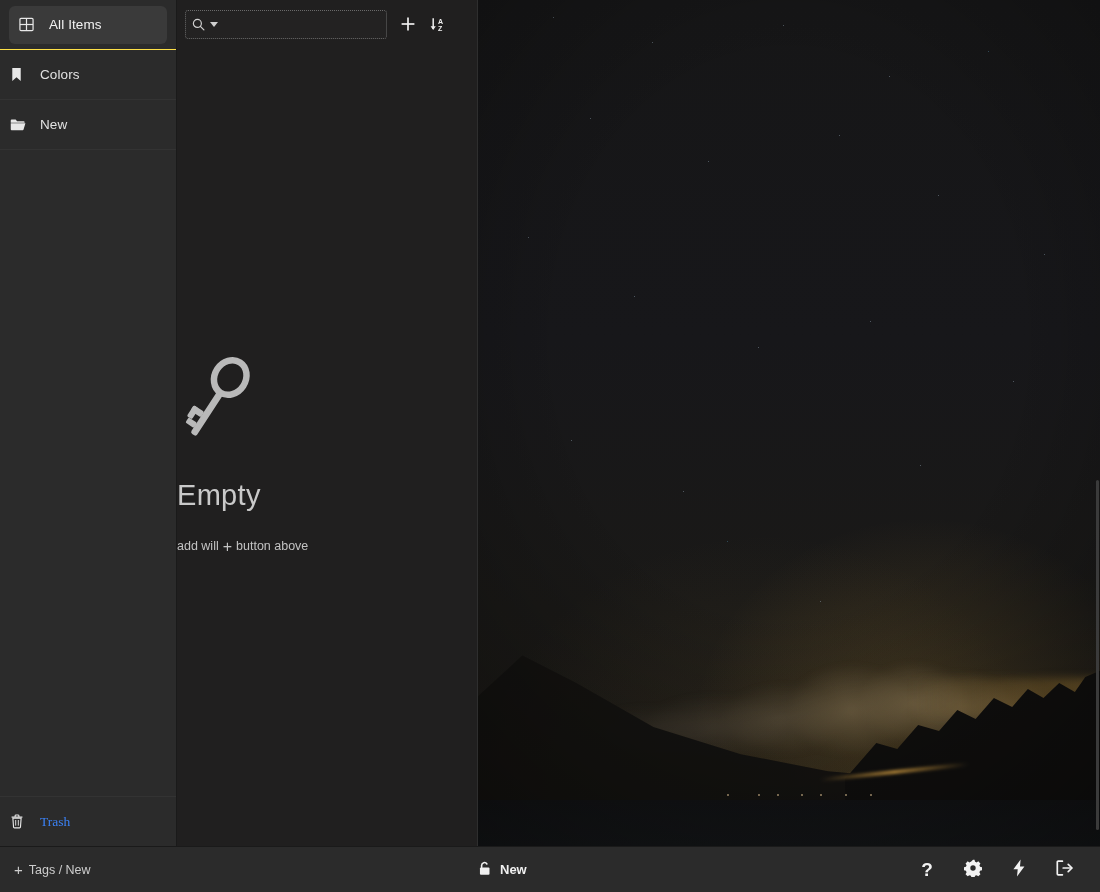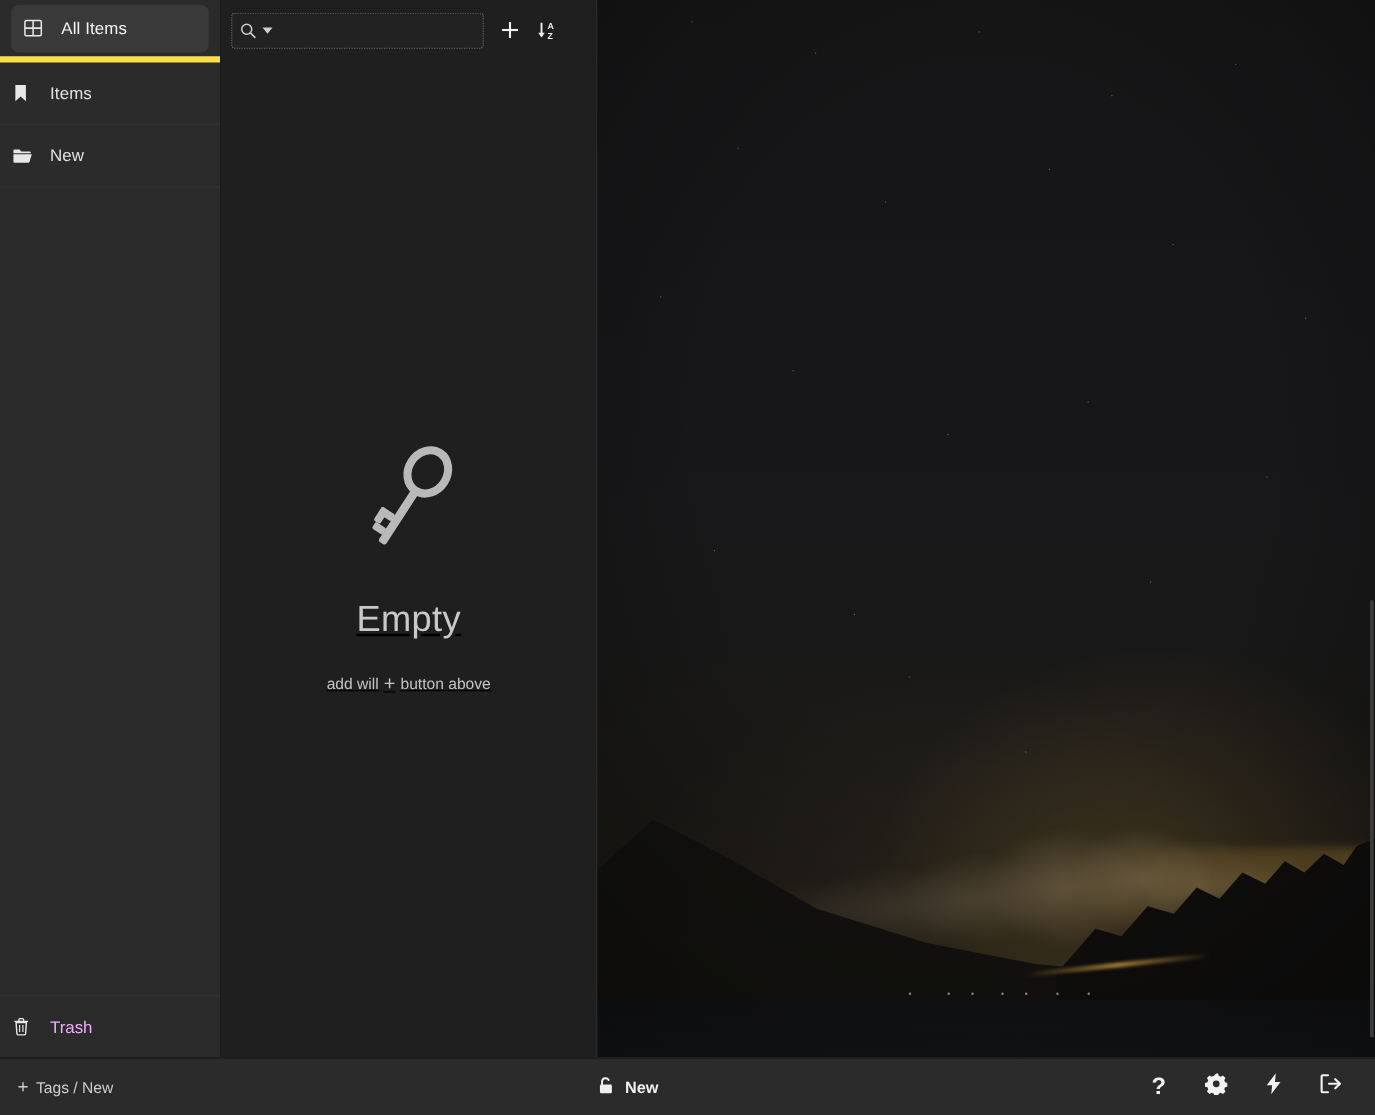--- a/index.html
+++ b/index.html
@@ -46,21 +46,21 @@
     align-items: center;
     padding: 0 10px;
     color: #e2e2e2;
     font-size: 13.5px;
     letter-spacing: .1px;
     border-bottom: 1px solid #333333;
     cursor: default;
     position: relative;
   }
   .nav-item.selected-wrap {
-    border-bottom: 5px solid #fde047;
+    border-bottom: 1px solid #fde047;
     padding: 0;
     justify-content: flex-end;
   }
   .nav-inner-sel {
     margin: 3px 9px;
     height: 38px;
     width: calc(100% - 18px);
     background: #3a3a3a;
     border-radius: 6px;
     display: flex;
@@ -78,23 +78,24 @@
     color: #e8e8e8;
     margin-right: 8px;
   }
   .nav-ico svg { display: block; }
 
   .sidebar-trash {
     height: 50px;
     display: flex;
     align-items: center;
     padding: 0 10px;
-    color: #f0abfc;
+    color: #3b82f6;
     font-size: 13.5px;
     border-top: 1px solid #333333;
+    font-family: Liberation Serif, serif;
   }
 
   
   .list-panel {
     width: 301px;
     min-width: 301px;
     height: 846px;
     background: #201f1f;
     display: flex;
     flex-direction: column;
@@ -151,24 +152,22 @@
     align-items: center;
     justify-content: center;
     color: #efefef;
     cursor: default;
   }
 
   .empty-state {
     flex: 1 1 auto;
     display: flex;
     flex-direction: column;
-    align-items: center;
     justify-content: flex-start;
     padding-top: 305px;
-    text-decoration: underline;
   }
   .key-icon { color: #b9b9b9; margin-bottom: 26px; }
   .empty-title {
     color: #c9c9c9;
     font-size: 29px;
     font-weight: 300;
     letter-spacing: .3px;
     margin-bottom: 26px;
   }
   .empty-hint {
@@ -371,21 +370,21 @@
             <span>All Items</span>
           </div>
         </div>
 
         <div class="nav-item">
           <span class="nav-ico">
             <svg width="13" height="15" viewBox="0 0 12 16">
               <path d="M1.5 1 h9 v14 l-4.5 -4.2 l-4.5 4.2 z" fill="currentColor"></path>
             </svg>
           </span>
-          <span>Items</span>
+          <span>Colors</span>
         </div>
 
 
         <div class="nav-item">
           <span class="nav-ico">
             <svg width="16" height="14" viewBox="0 0 17 14">
               <path d="M0.8 2.2 a1 1 0 0 1 1 -1 h4.2 l1.5 1.7 h7.0 a1 1 0 0 1 1 1 v0.6 H0.8 z" fill="currentColor"></path>
               <path d="M0.8 5.2 h15.6 l-2.0 6.6 a1 1 0 0 1 -1 0.7 H1.8 a1 1 0 0 1 -1 -1 z" fill="currentColor"></path>
             </svg>
           </span>

